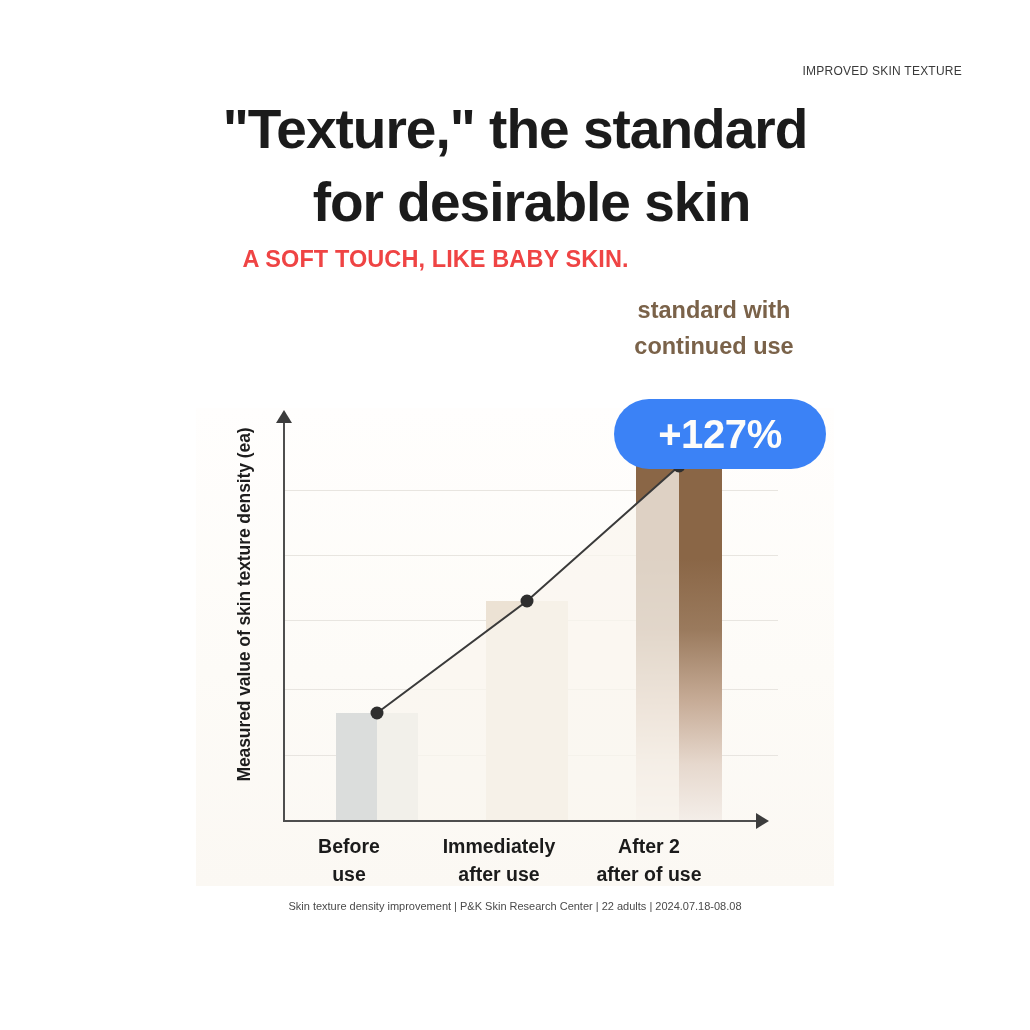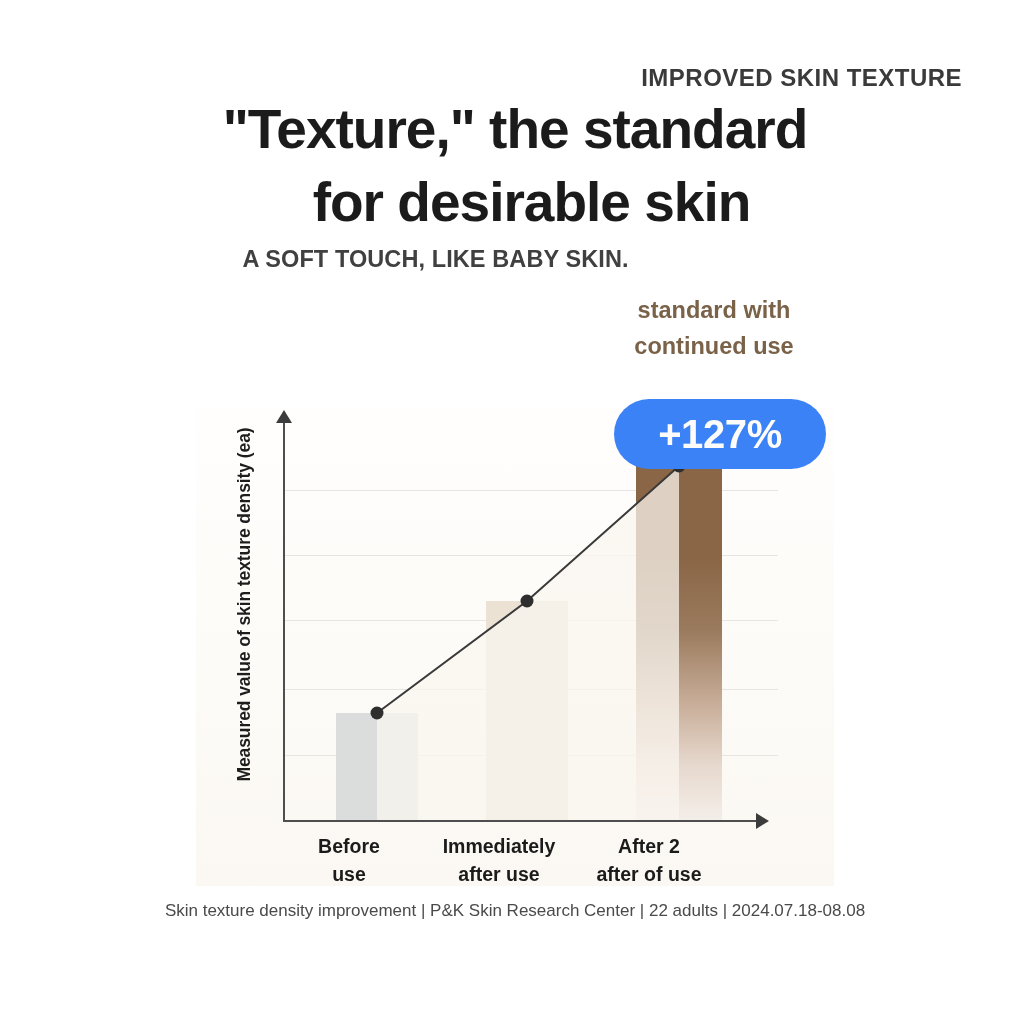--- a/index.html
+++ b/index.html
@@ -8,35 +8,35 @@
     background:#ffffff;
     font-family:"Liberation Sans", sans-serif;
     color:#1d1d1d;
     position:relative;
     overflow:hidden;
   }
 
   
   .eyebrow{
     position:absolute; top:64px; right:68px;
-    font-size:24px; letter-spacing:.02em;
-    color:#3a3a3a; font-weight:700; white-space:nowrap;
+    font-size:12px; letter-spacing:.02em;
+    color:#3a3a3a; font-weight:400; white-space:nowrap;
   }
   .headline{
     position:absolute; top:93px; left:0; width:1030px;
     text-align:center;
     font-size:55px; line-height:1.32; font-weight:700;
     letter-spacing:-.018em; color:#1b1b1b;
   }
   .headline .l2{ display:block;margin-left:33px; }
   .subhead{
     position:absolute; top:246px; left:0; width:871px;
     text-align:center;
     font-size:23.5px; font-weight:700; letter-spacing:.004em;
-    color:#404040;
+    color:#ef4444;
   }
 
   
   .annot{
     position:absolute; top:293px; left:596px; width:236px;
     text-align:center;
     font-size:23.5px; line-height:1.52; font-weight:700;
     color:#7a6249;
   }
   .annot span{ display:block; }
@@ -121,21 +121,21 @@
     font-size:19.5px; line-height:1.42; font-weight:700;
     color:#1b1b1b;
   }
   .xlab:first-child{ margin-left:-10px; }
   .xlab span{ display:block; }
 
   
   .foot{
     position:absolute; top:899px; left:0; width:1030px;
     text-align:center;
-    font-size:17px; line-height:1.45; color:#4a4a4a;
+    font-size:11px; line-height:1.45; color:#4a4a4a;
   }
   .foot span{ display:block; }
 </style>
 </head>
 <body>
 
 <div class="eyebrow">IMPROVED SKIN TEXTURE</div>
 
 <h1 class="headline">
   <span class="l1">"Texture," the standard</span>

